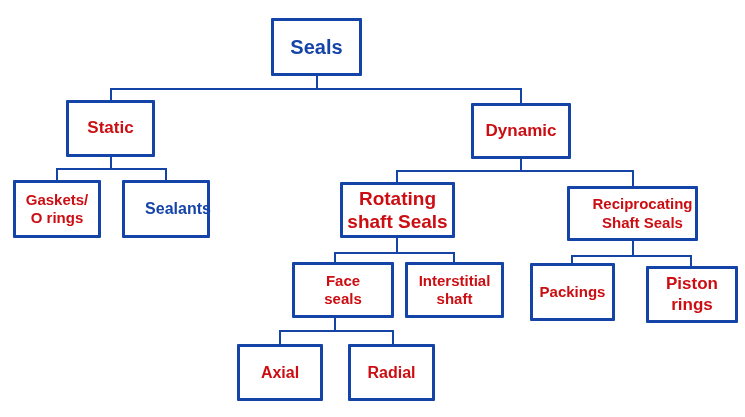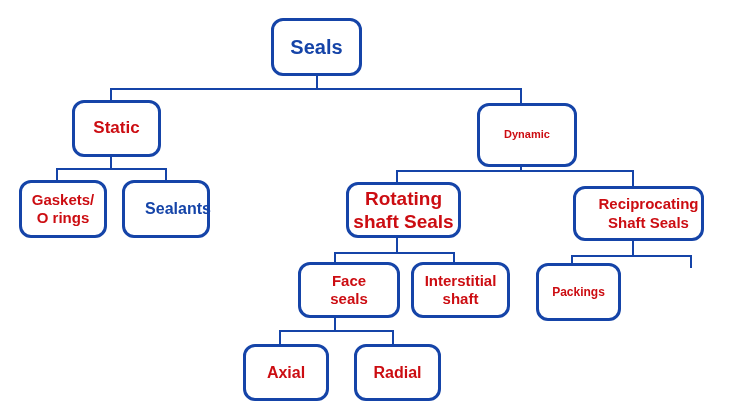--- a/index.html
+++ b/index.html
@@ -17,31 +17,31 @@
     position: relative;
     width: 745px;
     height: 417px;
     background: var(--bg);
     overflow: hidden;
   }
   .node {
     position: absolute;
     box-sizing: border-box;
     border: 3px solid var(--blue);
-    border-radius: 12px;
+    border-radius: 1px;
     background: #ffffff;
     display: flex;
     align-items: center;
     justify-content: center;
     text-align: center;
     font-weight: bold;
     line-height: 1.22;
   }
   .node .lbl { white-space: pre-line; }
-  .node.red  { color: var(--red); margin-left: 6px; }
+  .node.red  { color: var(--red); }
   .node.blue { color: var(--blue); }
   .line {
     position: absolute;
     background: var(--blue);
   }
   .line.h { height: 2px; }
   .line.v { width: 2px; }
 </style>
 </head>
 <body>
@@ -79,21 +79,21 @@
   <div class="line v" style="left:690px; top:255px; height:13px;"></div>
 
   <div class="node blue" style="left:271px; top:18px; width:91px; height:58px; font-size:20px;">
     <span class="lbl">Seals</span>
   </div>
 
   <div class="node red" style="left:66px; top:100px; width:89px; height:57px; font-size:17px;">
     <span class="lbl">Static</span>
   </div>
 
-  <div class="node red" style="left:471px; top:103px; width:100px; height:64px; font-size:11px;">
+  <div class="node red" style="left:471px; top:103px; width:100px; height:56px; font-size:17px;">
     <span class="lbl">Dynamic</span>
   </div>
 
   <div class="node red" style="left:13px; top:180px; width:88px; height:58px; font-size:15px;">
     <span class="lbl">Gaskets/
 O rings</span>
   </div>
 
   <div class="node blue" style="left:122px; top:180px; width:88px; height:58px; font-size:16px;padding-left:24px;">
     <span class="lbl">Sealants</span>
@@ -112,24 +112,28 @@
   <div class="node red" style="left:292px; top:262px; width:102px; height:56px; font-size:15px;">
     <span class="lbl">Face
 seals</span>
   </div>
 
   <div class="node red" style="left:405px; top:262px; width:99px; height:56px; font-size:15px;">
     <span class="lbl">Interstitial
 shaft</span>
   </div>
 
-  <div class="node red" style="left:530px; top:263px; width:85px; height:58px; font-size:12px;">
+  <div class="node red" style="left:530px; top:263px; width:85px; height:58px; font-size:15px;">
     <span class="lbl">Packings</span>
   </div>
 
+  <div class="node red" style="left:646px; top:266px; width:92px; height:57px; font-size:17px;">
+    <span class="lbl">Piston
+rings</span>
+  </div>
 
   <div class="node red" style="left:237px; top:344px; width:86px; height:57px; font-size:16px;justify-content:center;">
     <span class="lbl">Axial</span>
   </div>
 
   <div class="node red" style="left:348px; top:344px; width:87px; height:57px; font-size:16px;">
     <span class="lbl">Radial</span>
   </div>
 
 </div>

